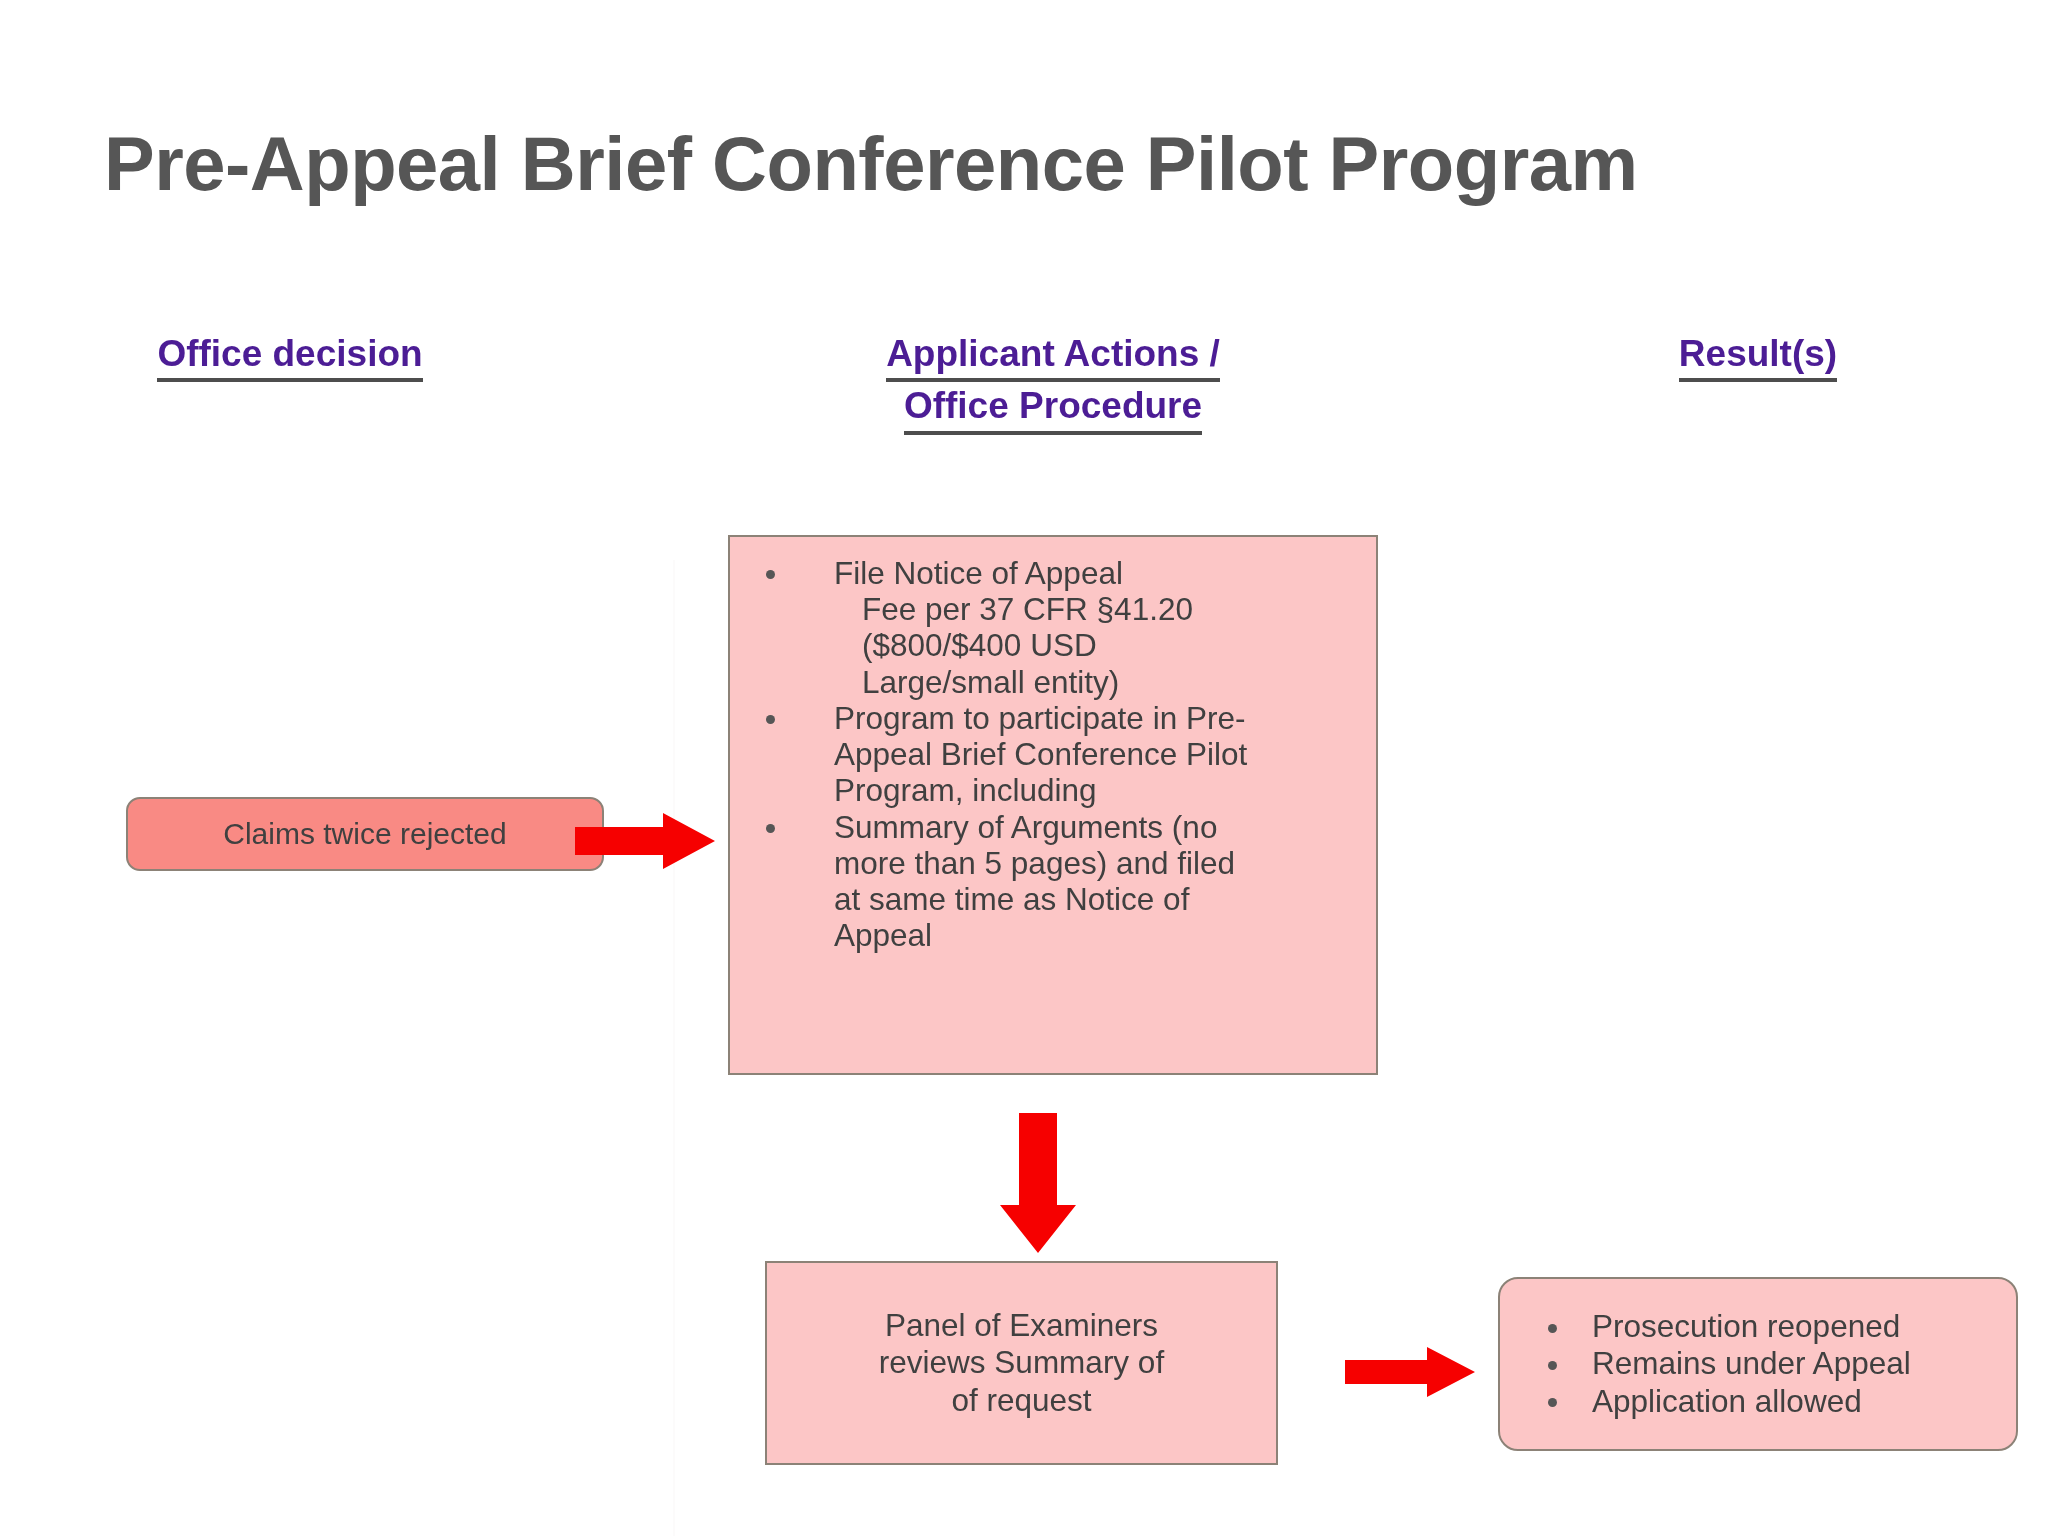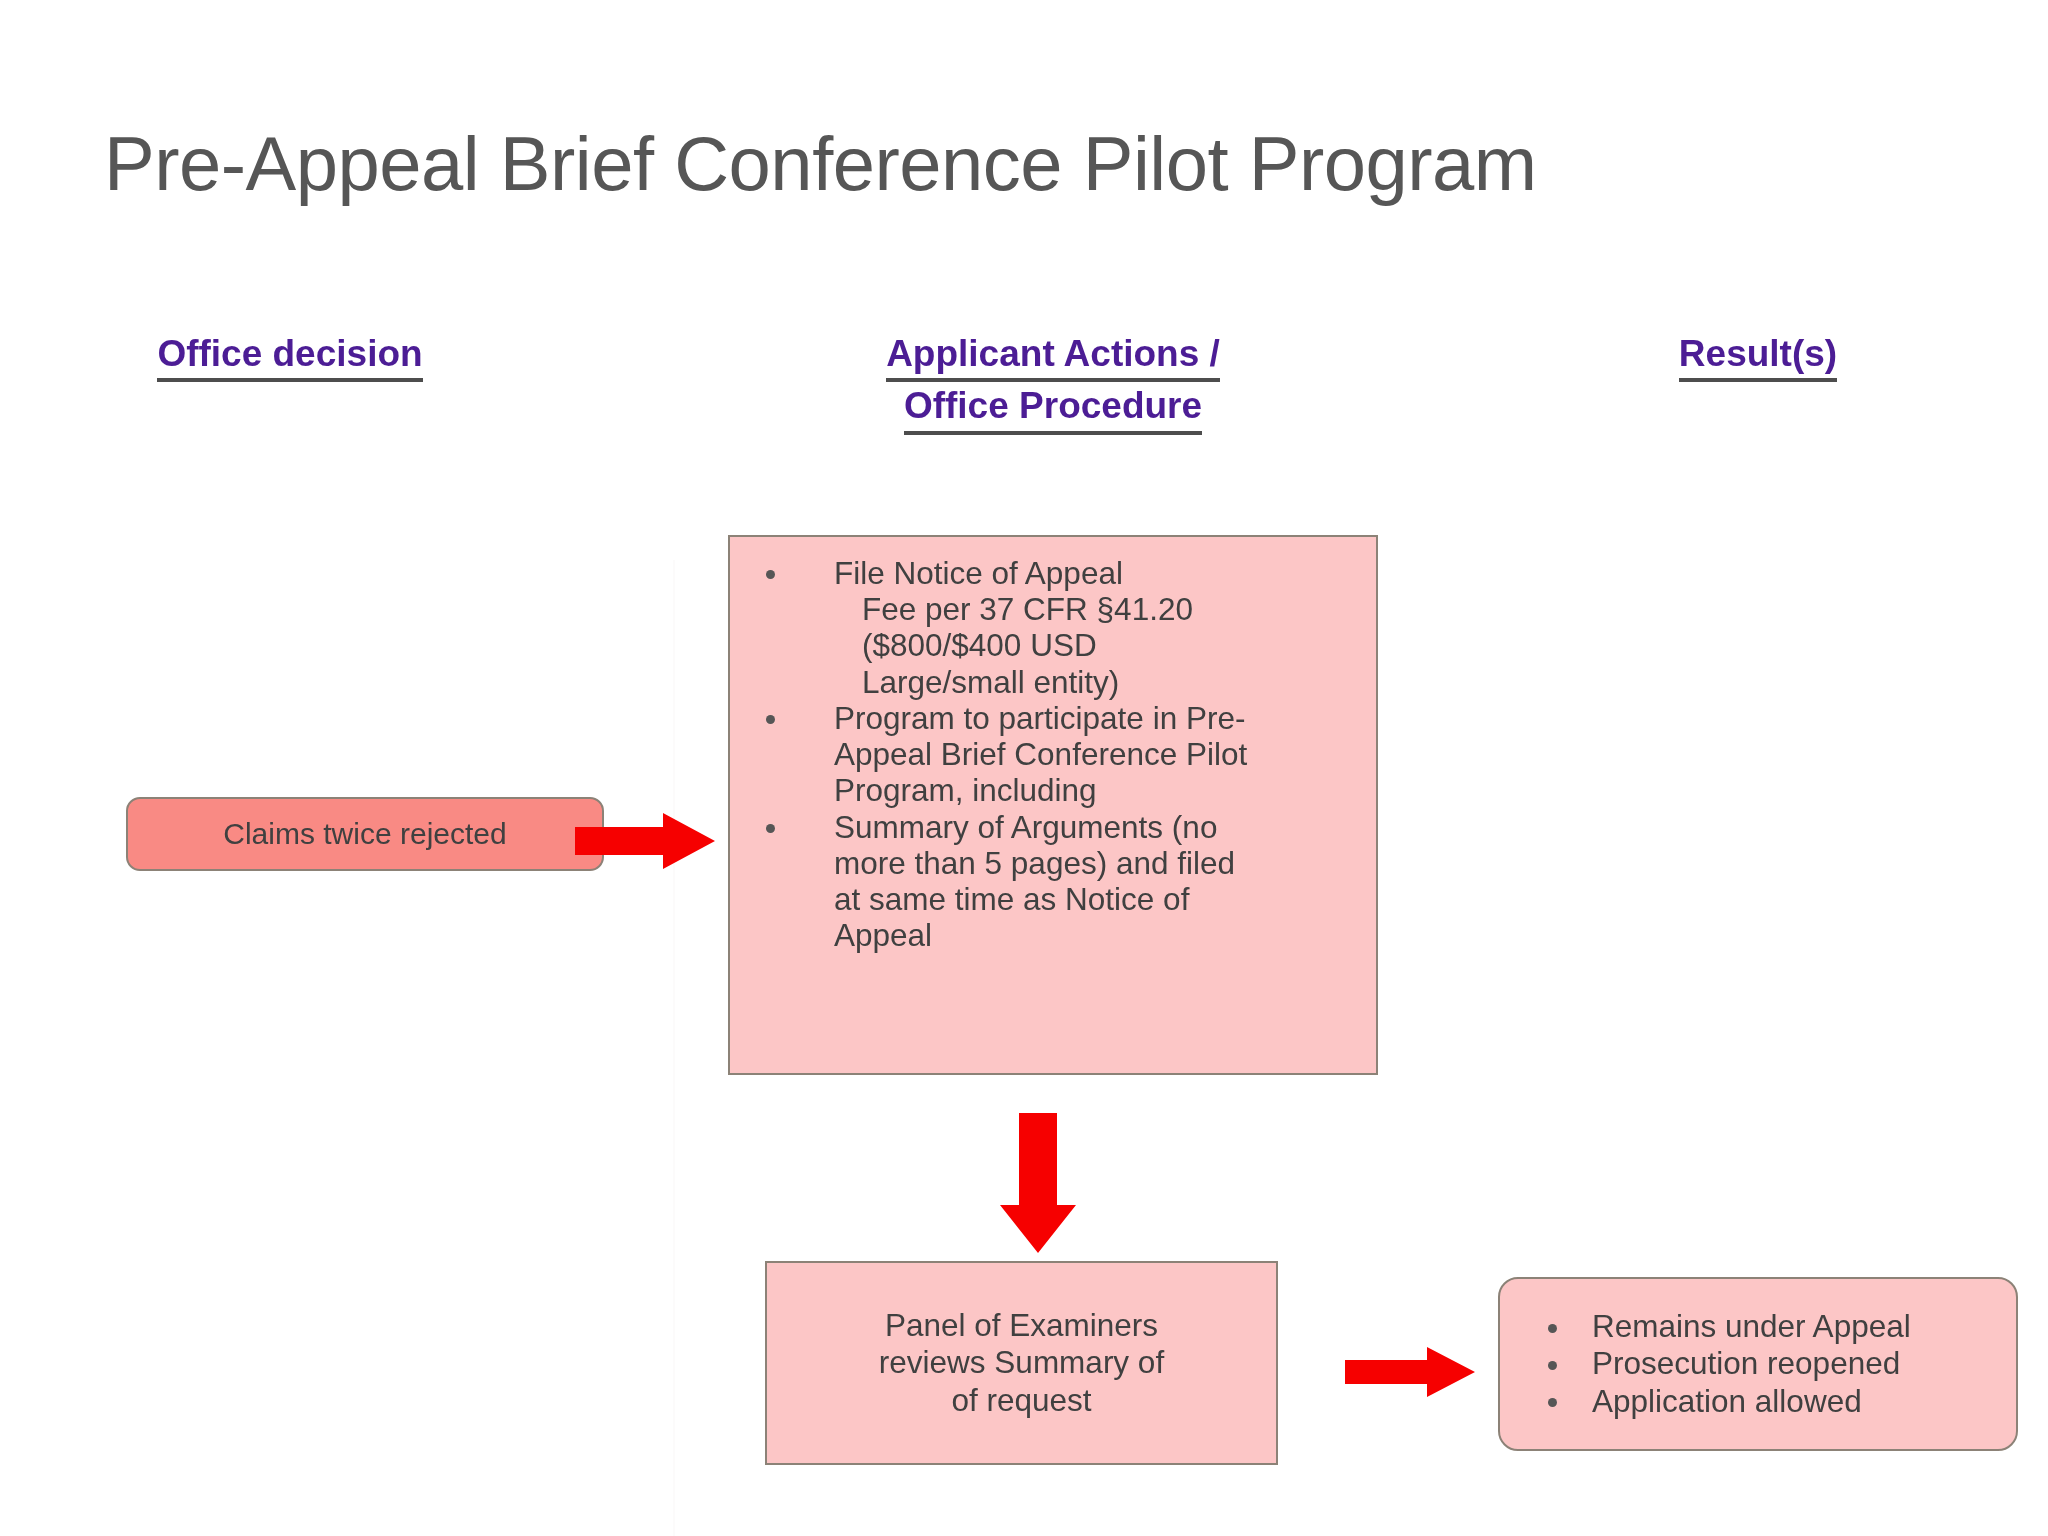--- a/index.html
+++ b/index.html
@@ -25,21 +25,21 @@
     height: 976px;
     background: #fcfbfb;
   }
 
   .slide-title {
     position: absolute;
     left: 104px;
     top: 72px;
     width: 1600px;
     font-size: 76px;
-    font-weight: normal;
+    font-weight: bold;
     line-height: 1.07;
     letter-spacing: -0.5px;
     color: #565656;
   }
 
   .col-head {
     position: absolute;
     font-size: 37px;
     font-weight: bold;
     color: #4c1d95;
@@ -244,24 +244,24 @@
 <div class="arrow" id="arrow-panel-to-results">
   <svg viewBox="0 0 130 50" width="130" height="50" xmlns="http://www.w3.org/2000/svg">
     <polygon points="0,13 82,13 82,0 130,25 82,50 82,37 0,37" fill="#f60000"></polygon>
   </svg>
 </div>
 
 <div class="box" id="box-results">
   <ul>
     <li>
       <span class="dot"></span>
+      <span>Prosecution reopened</span>
+    </li>
+    <li>
+      <span class="dot"></span>
       <span>Remains under Appeal</span>
     </li>
     <li>
       <span class="dot"></span>
-      <span>Prosecution reopened</span>
-    </li>
-    <li>
-      <span class="dot"></span>
       <span>Application allowed</span>
     </li>
   </ul>
 </div>
 
 </body></html>

